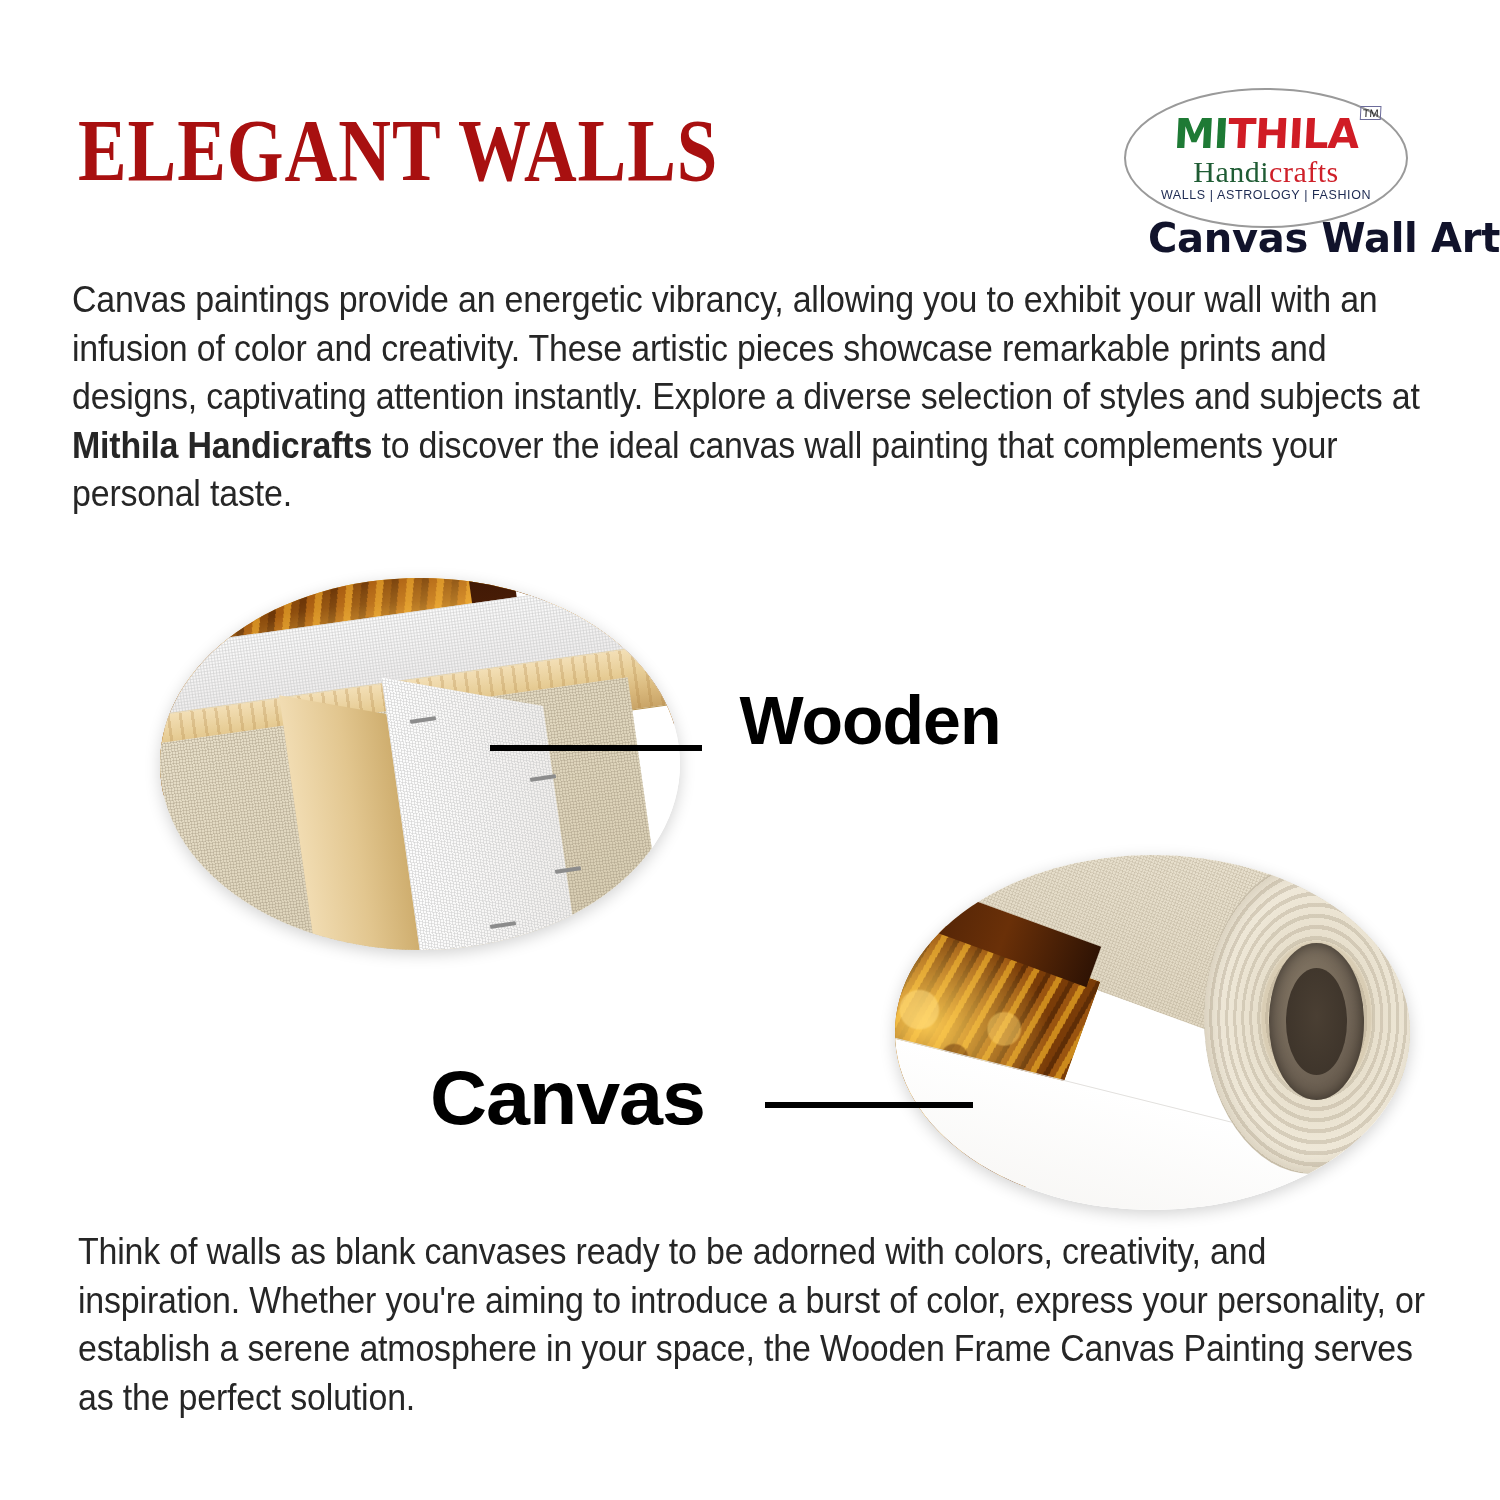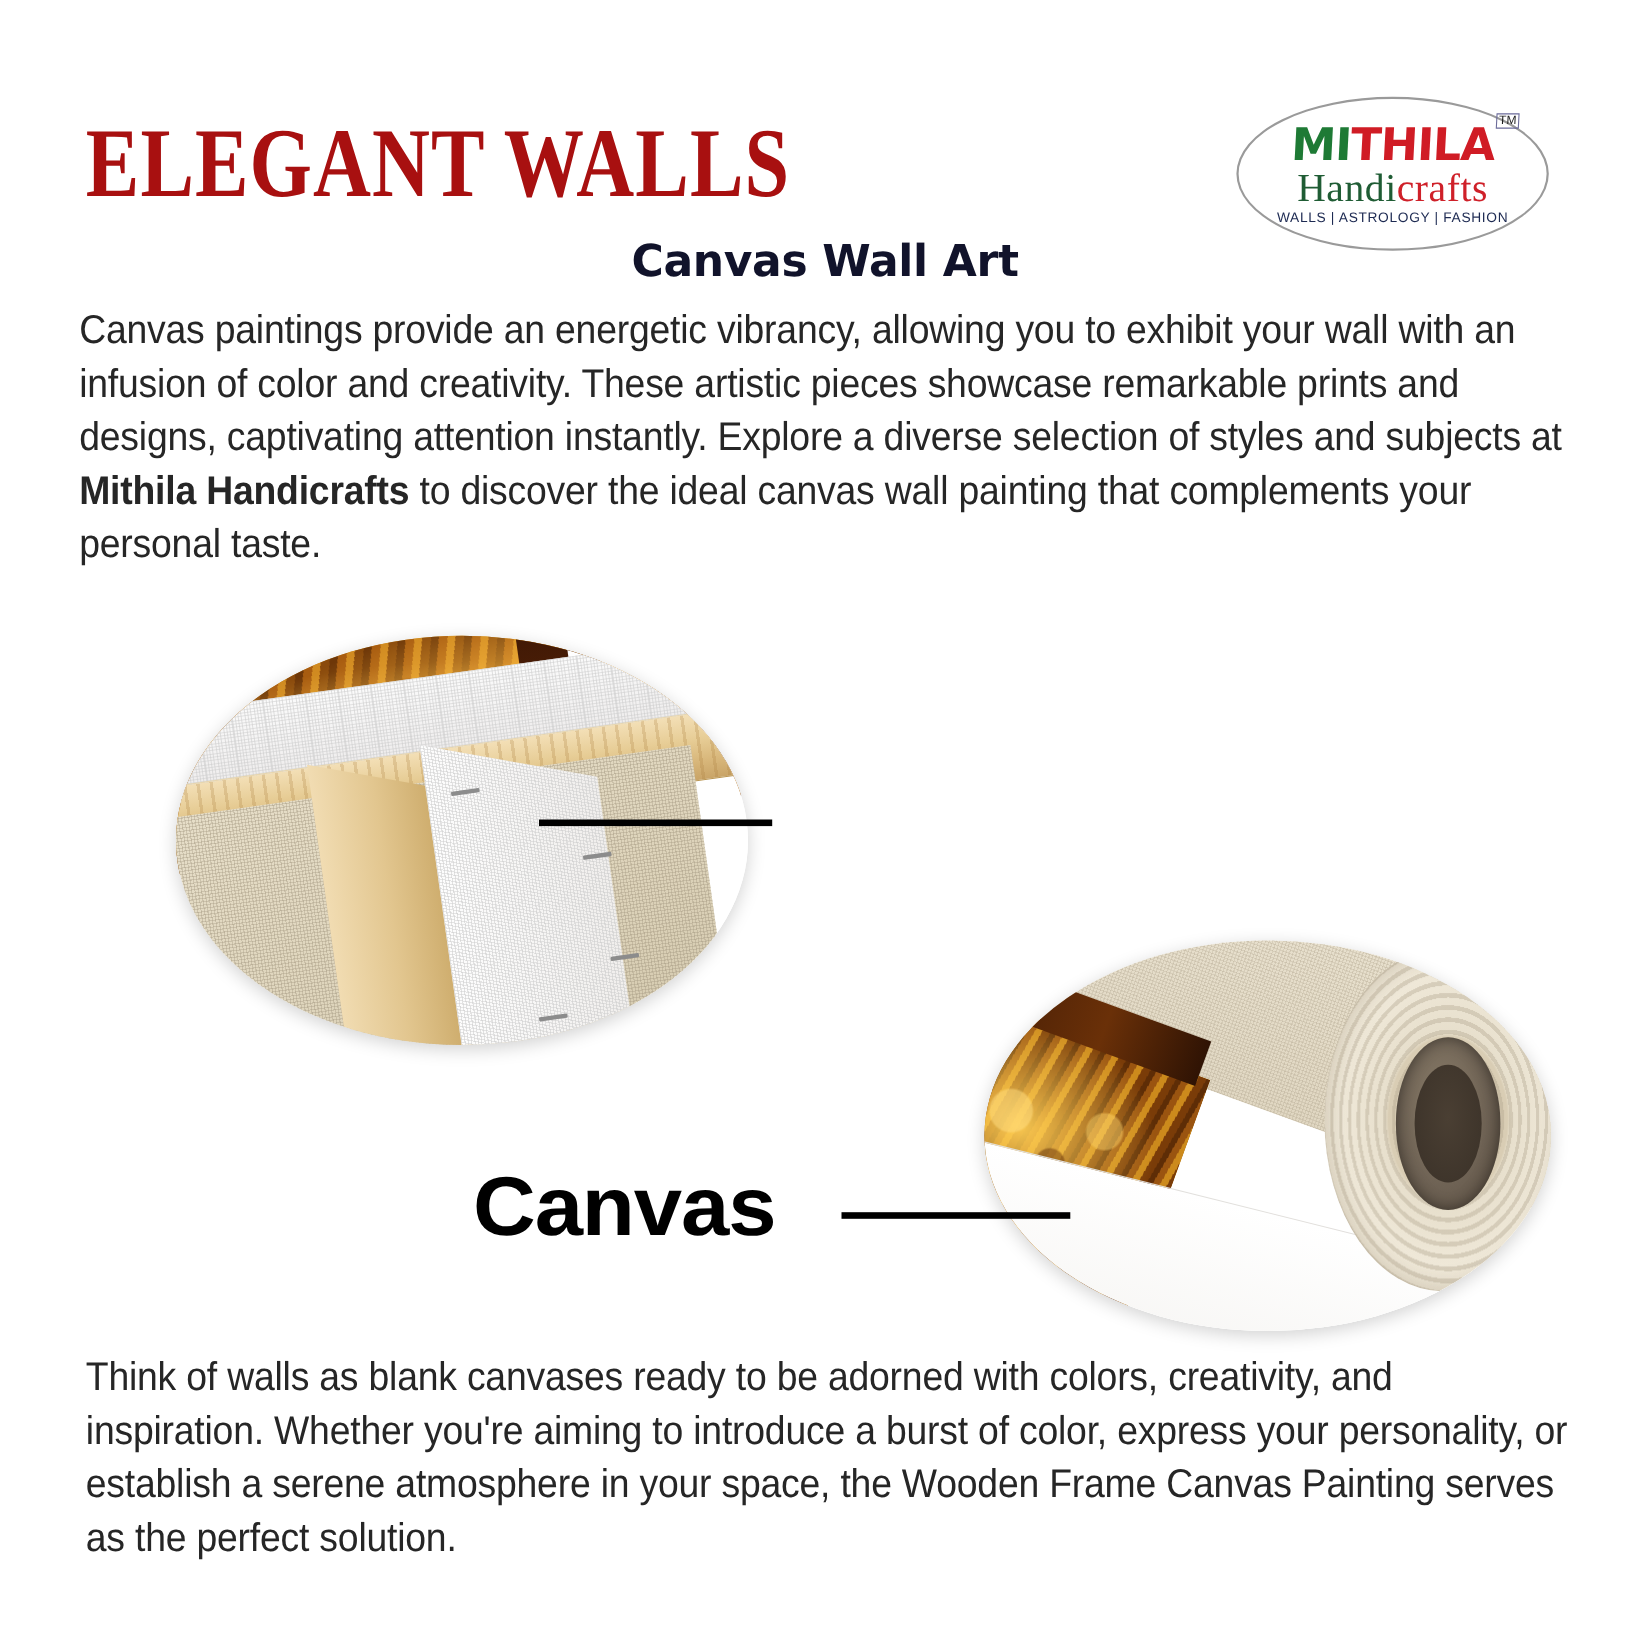--- a/index.html
+++ b/index.html
@@ -77,21 +77,21 @@
     font-weight: normal;
     font-size: 11px;
     color: #1a1a1a;
     border: 1px solid #6b6b9a;
     padding: 0 2px;
     line-height: 1.1;
     letter-spacing: 0;
   }
   .logo-handicrafts {
     font-family: "Liberation Serif", serif;
-    font-size: 36px;
+    font-size: 30px;
     line-height: 1.05;
     white-space: nowrap;
     letter-spacing: 0.5px;
   }
   .logo-handicrafts .handi { color: #1f5c34; }
   .logo-handicrafts .crafts { color: #cf2029; }
   .logo-tagline {
     font-family: "Liberation Sans", sans-serif;
     font-size: 12.5px;
     font-weight: normal;
@@ -99,21 +99,21 @@
     letter-spacing: 0.6px;
     white-space: nowrap;
   }
 
   
   .subtitle {
     position: absolute;
     left: 0;
     right: 0;
     top: 215px;
-    text-align: center;
+    text-align: right;
     font-family: "DejaVu Sans", sans-serif;
     font-weight: bold;
     font-size: 40px;
     color: #11132b;
     letter-spacing: -0.3px;
   }
 
   
   .para {
     position: absolute;
@@ -428,20 +428,21 @@
     <div class="pf-woodside"></div>
     <div class="pf-sidewhite"></div>
     <div class="staple" style="left:250px; top:140px;"></div>
     <div class="staple" style="left:370px; top:198px;"></div>
     <div class="staple" style="left:395px; top:290px;"></div>
     <div class="staple" style="left:330px; top:345px;"></div>
   </div>
 
   <div class="leader-line" id="leader-wooden-frame"></div>
   <div class="callout-label" id="label-wooden-frame">
+    <div>Wooden</div>
   </div>
 
   <div class="photo-circle" id="photo-roll">
     <div class="pr-bg"></div>
     <div class="pr-sheet-top"></div>
     <div class="pr-art">
       <div class="pr-art-swirl"></div>
     </div>
     <div class="pr-dark-stripe"></div>
     <div class="pr-sheet-bottom"></div>

